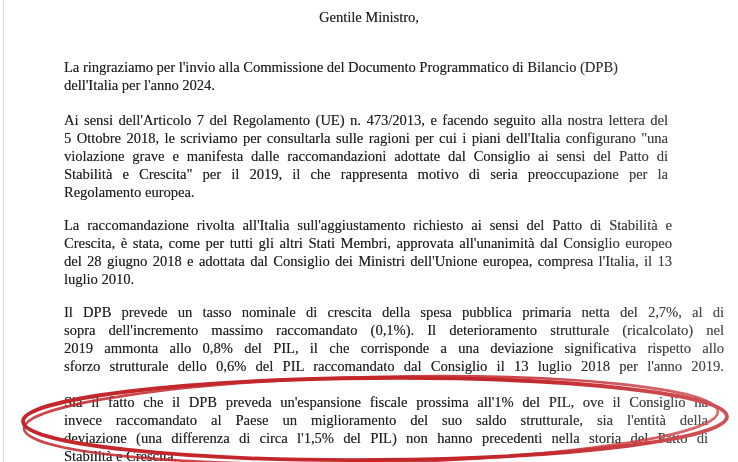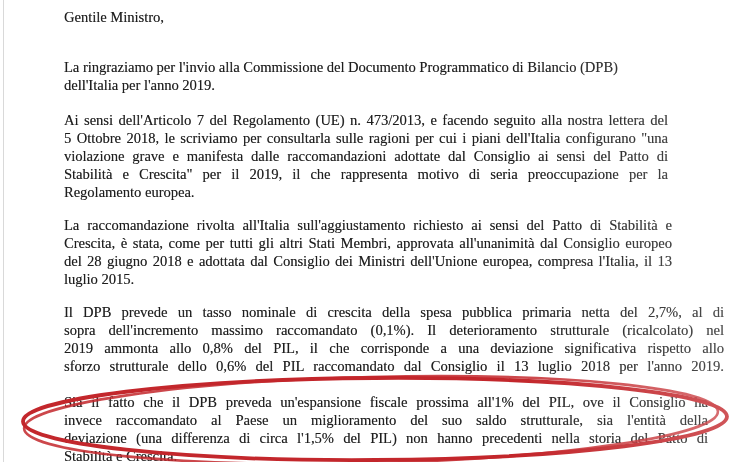--- a/index.html
+++ b/index.html
@@ -15,21 +15,21 @@
     font-size: 14.5px;
     line-height: 18px;
     text-shadow: 0.2px 0.2px 0.3px rgba(45,45,45,0.55);
   }
   .content {
     position: absolute;
     top: 8px;
     left: 64px;
     right: 0;
   }
-  .salutation { margin-bottom: 32px; width: 610px; }
+  .salutation { margin-bottom: 32px; width: 610px; text-align: center; }
   .para { margin-bottom: 0; }
   .mb-after-p1 { margin-bottom: 17px; }
   .mb-after-p2 { margin-bottom: 15px; }
   .mb-after-p3 { margin-bottom: 15px; }
   .mb-after-p4 { margin-bottom: 18px; }
   .w-p1 { width: 572px; }
   .w-p2 { width: 604px; }
   .w-p3 { width: 608px; }
   .w-p4 { width: 660px; }
   .w-p5 { width: 644px; }
@@ -68,36 +68,36 @@
 
 <div class="page">
   <div class="scan-edge"></div>
 
   <div class="content">
 
     <div class="salutation line">Gentile Ministro,</div>
 
     <div class="para w-p1 mb-after-p1">
       <div class="line">La ringraziamo per l'invio alla Commissione del Documento Programmatico di Bilancio (DPB)</div>
-      <div class="line">dell'Italia per l'anno 2019.</div>
+      <div class="line">dell'Italia per l'anno 2024.</div>
     </div>
 
     <div class="para w-p2 mb-after-p2">
       <div class="line jl">Ai sensi dell'Articolo 7 del Regolamento (UE) n. 473/2013, e facendo seguito alla nostra lettera del</div>
       <div class="line jl">5 Ottobre 2018, le scriviamo per consultarla sulle ragioni per cui i piani dell'Italia configurano "una</div>
       <div class="line jl">violazione grave e manifesta dalle raccomandazioni adottate dal Consiglio ai sensi del Patto di</div>
       <div class="line jl">Stabilità e Crescita" per il 2019, il che rappresenta motivo di seria preoccupazione per la</div>
       <div class="line">Regolamento europea.</div>
     </div>
 
     <div class="para w-p3 mb-after-p3">
       <div class="line jl">La raccomandazione rivolta all'Italia sull'aggiustamento richiesto ai sensi del Patto di Stabilità e</div>
       <div class="line jl">Crescita, è stata, come per tutti gli altri Stati Membri, approvata all'unanimità dal Consiglio europeo</div>
       <div class="line jl">del 28 giugno 2018 e adottata dal Consiglio dei Ministri dell'Unione europea, compresa l'Italia, il 13</div>
-      <div class="line">luglio 2015.</div>
+      <div class="line">luglio 2010.</div>
     </div>
 
     <div class="para w-p4 mb-after-p4">
       <div class="line jl">Il DPB prevede un tasso nominale di crescita della spesa pubblica primaria netta del 2,7%, al di</div>
       <div class="line jl">sopra dell'incremento massimo raccomandato (0,1%). Il deterioramento strutturale (ricalcolato) nel</div>
       <div class="line jl">2019 ammonta allo 0,8% del PIL, il che corrisponde a una deviazione significativa rispetto allo</div>
       <div class="line jl">sforzo strutturale dello 0,6% del PIL raccomandato dal Consiglio il 13 luglio 2018 per l'anno 2019.</div>
     </div>
 
     <div class="para w-p5">

